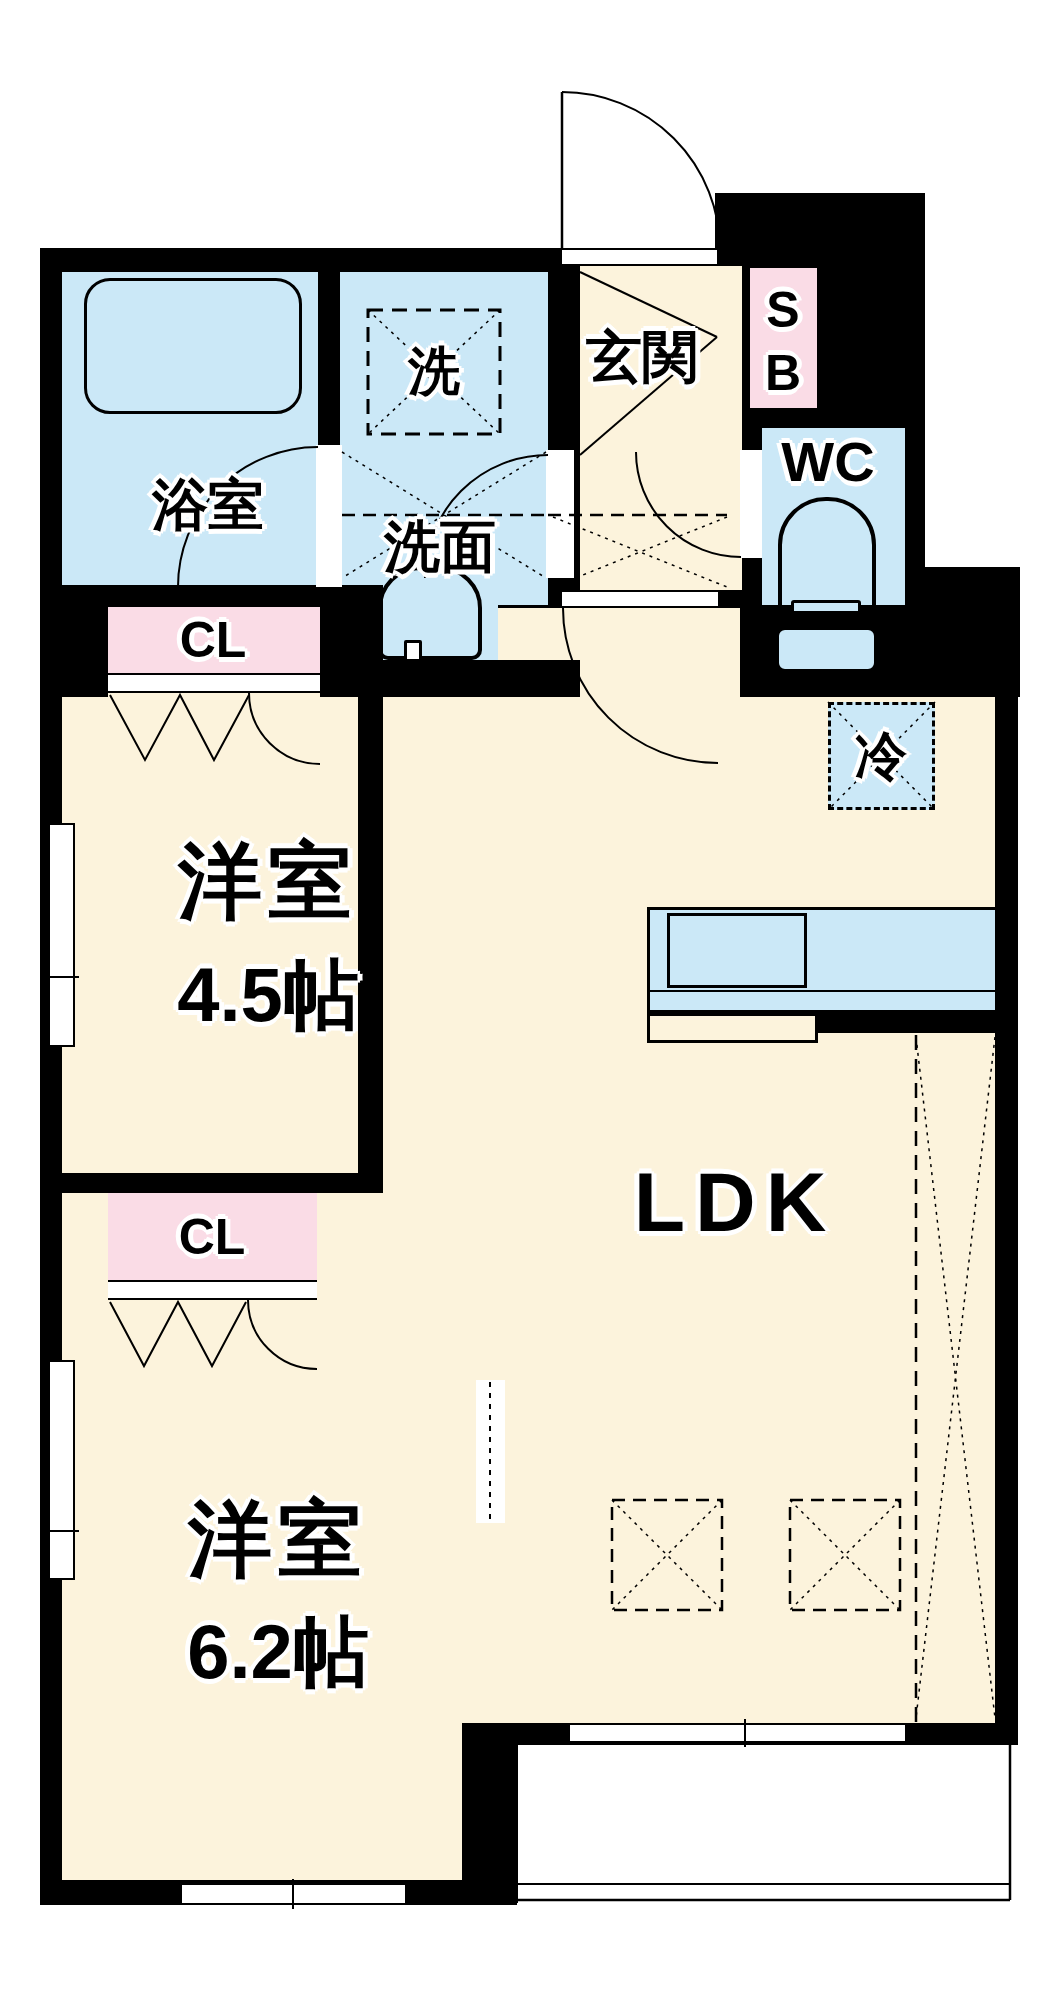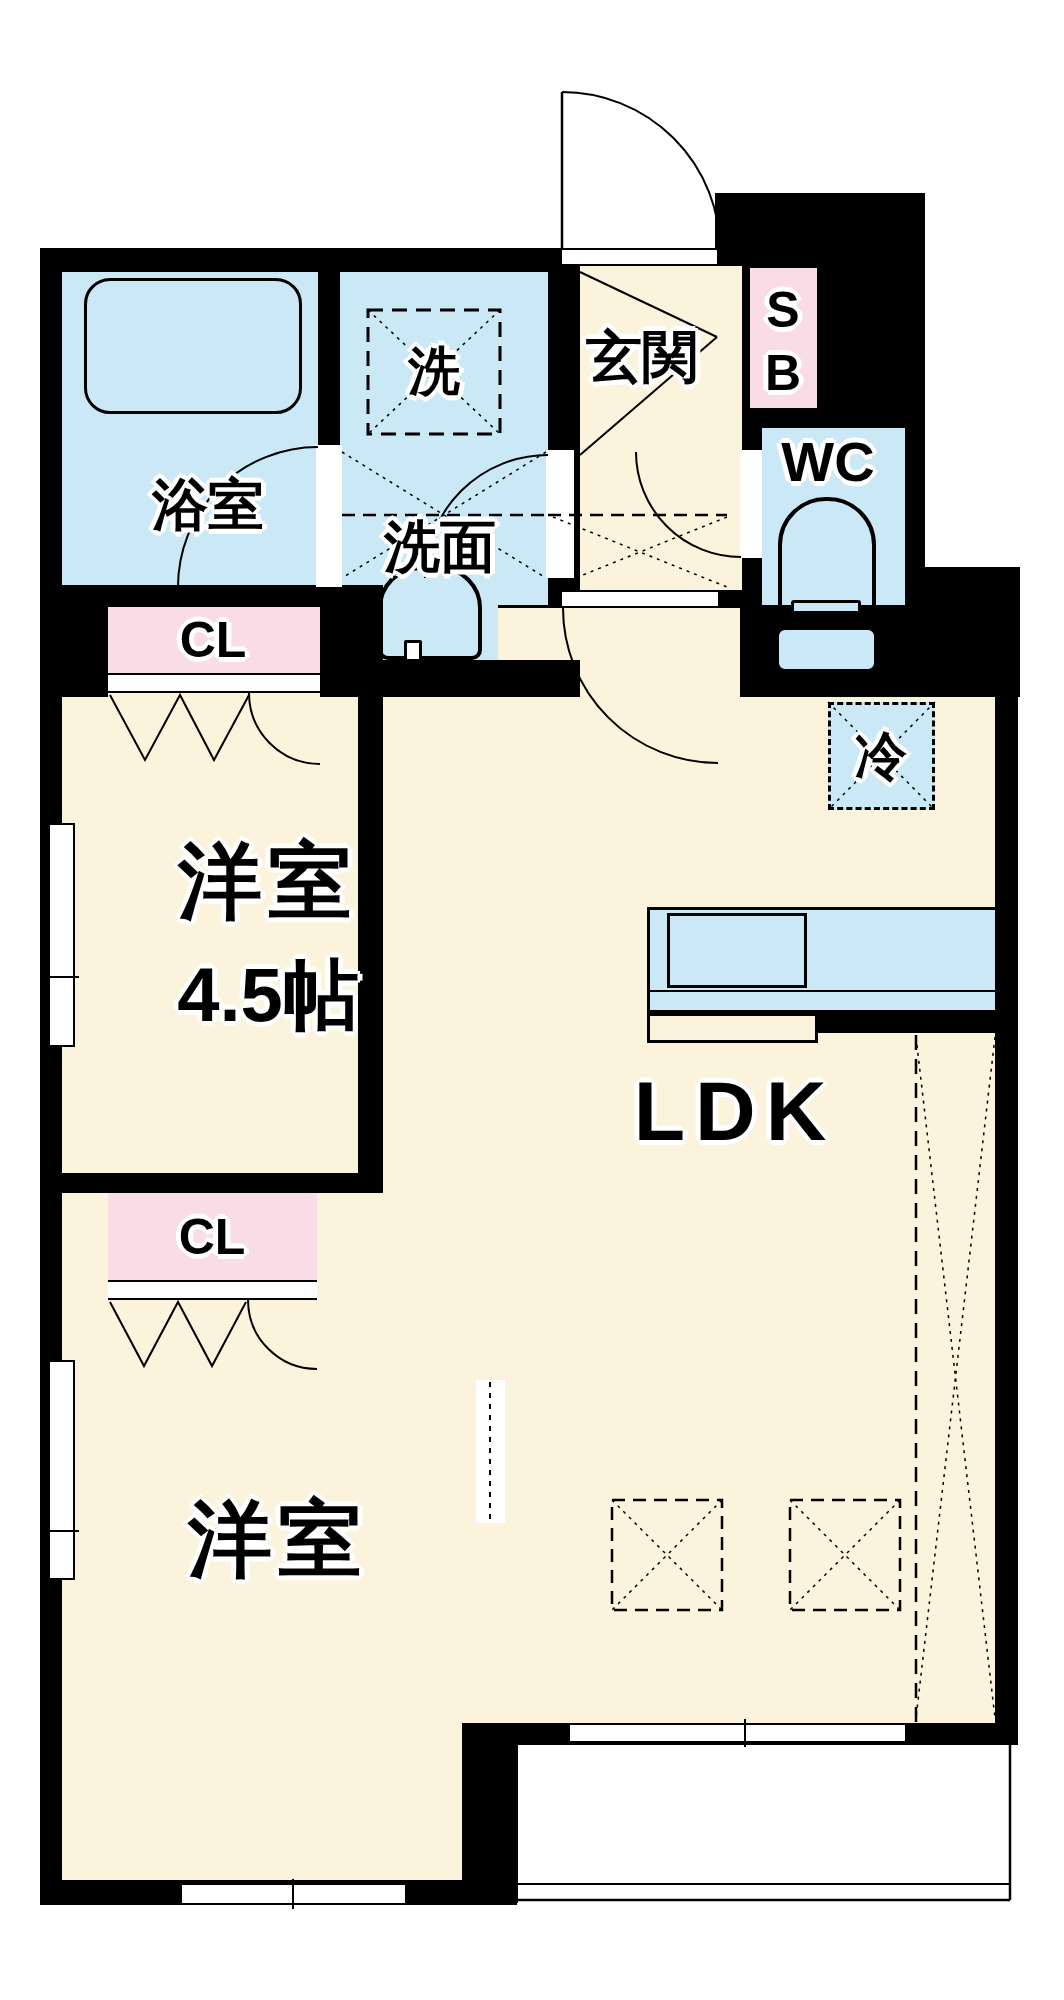--- a/index.html
+++ b/index.html
@@ -133,16 +133,17 @@
   <div class="lbl" style="left:440px;top:507px;font-size:56px;margin-top:40px;">洗面</div>
   <div class="lbl" style="left:642px;top:357px;font-size:56px;text-align:center;">玄関</div>
   <div class="lbl" style="left:783px;top:341px;font-size:50px;line-height:1.25;">S
 B</div>
   <div class="lbl" style="left:828px;top:462px;font-size:56px;">WC</div>
   <div class="lbl" style="left:881px;top:757px;font-size:52px;">冷</div>
   <div class="lbl" style="left:213px;top:640px;font-size:50px;">CL</div>
   <div class="lbl" style="left:212px;top:1237px;font-size:50px;">CL</div>
   <div class="lbl" style="left:268px;top:882px;font-size:84px;letter-spacing:6px;">洋室</div>
   <div class="lbl" style="left:268px;top:995px;font-size:76px;">4.5帖</div>
-  <div class="lbl" style="left:735px;top:1112px;font-size:84px;letter-spacing:10px;">LDK</div>
+  <div class="lbl" style="left:735px;top:1203px;font-size:84px;letter-spacing:10px;">LDK</div>
   <div class="lbl" style="left:278px;top:1540px;font-size:84px;letter-spacing:6px;">洋室</div>
+  <div class="lbl" style="left:278px;top:1652px;font-size:76px;">6.2帖</div>
 
 </div>
 
 </body></html>

